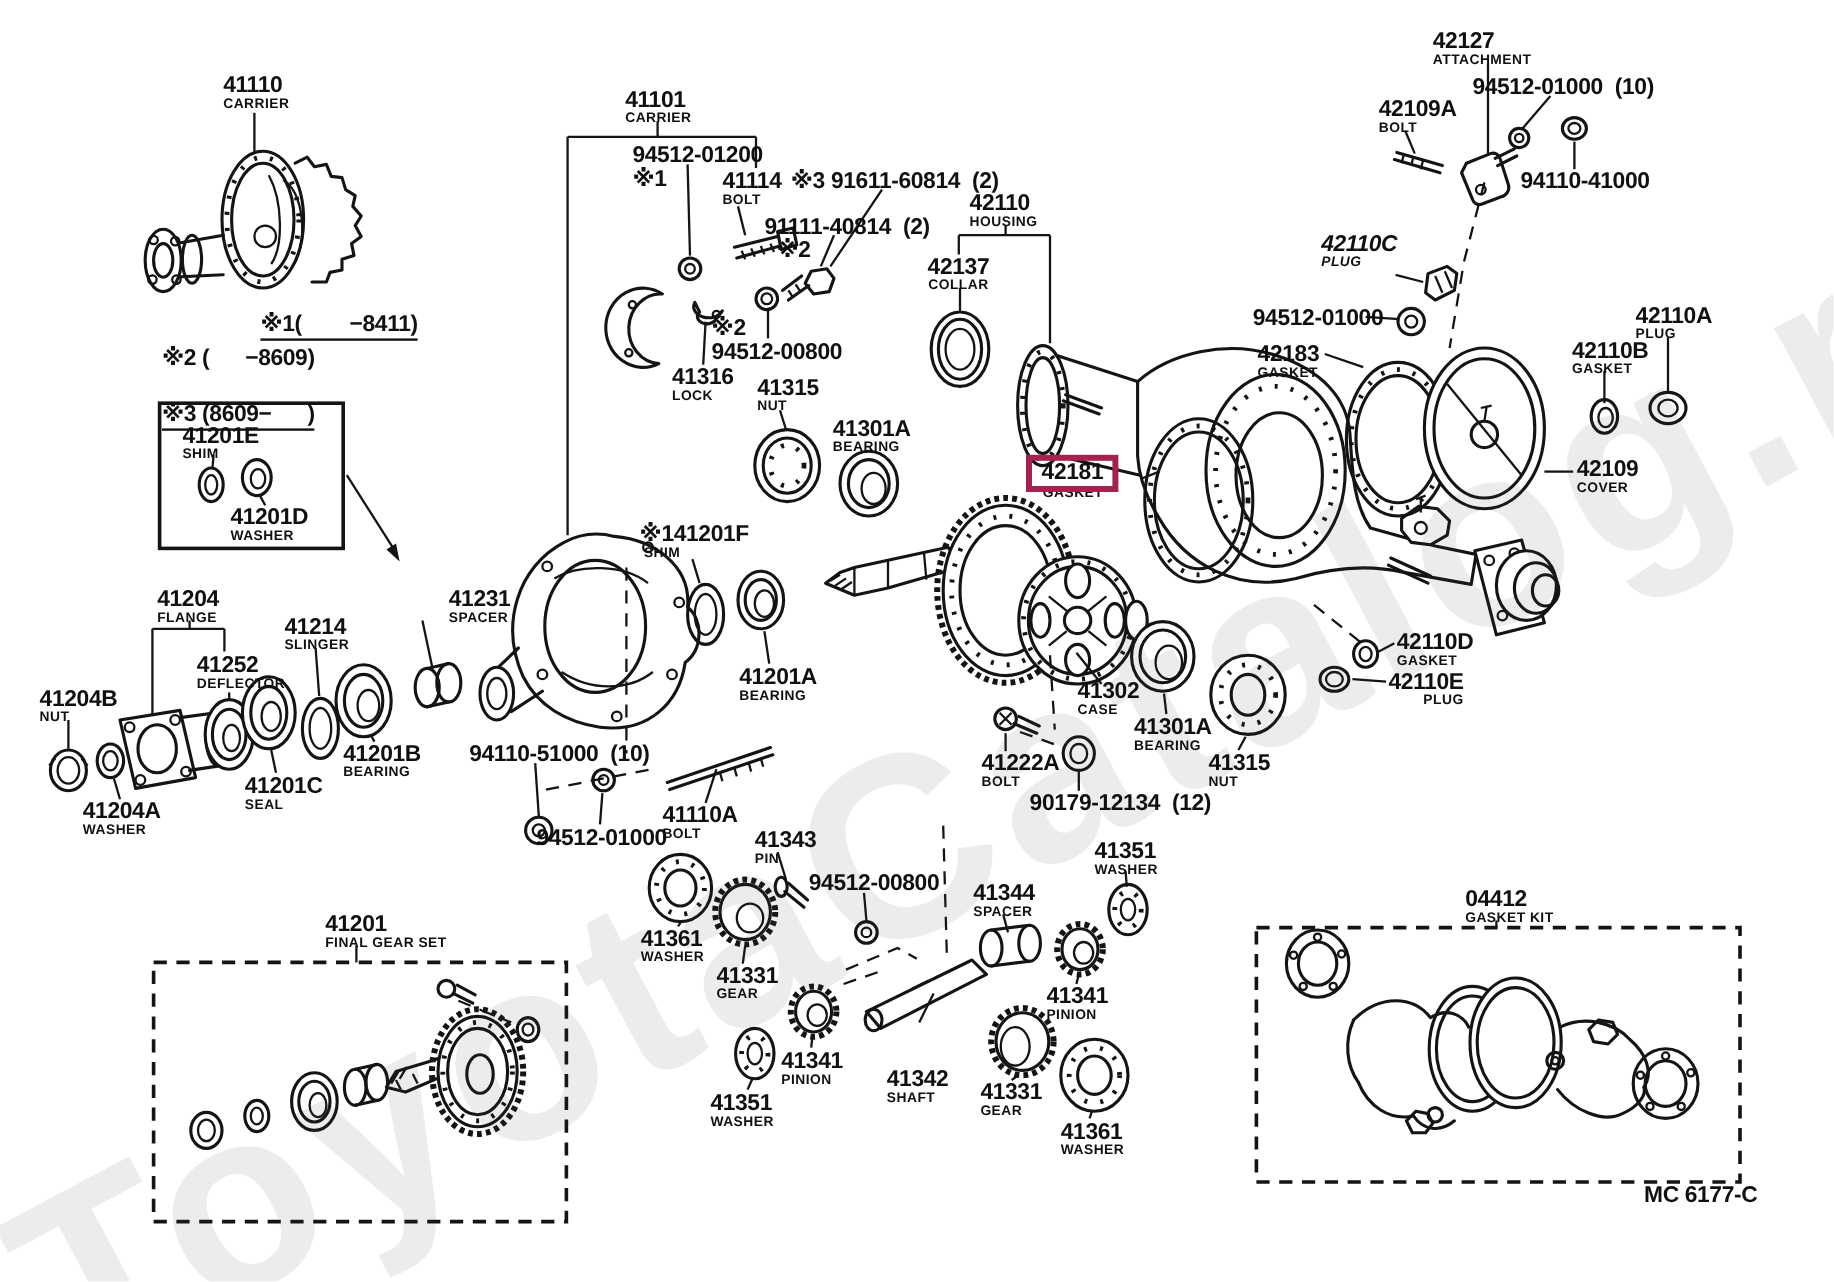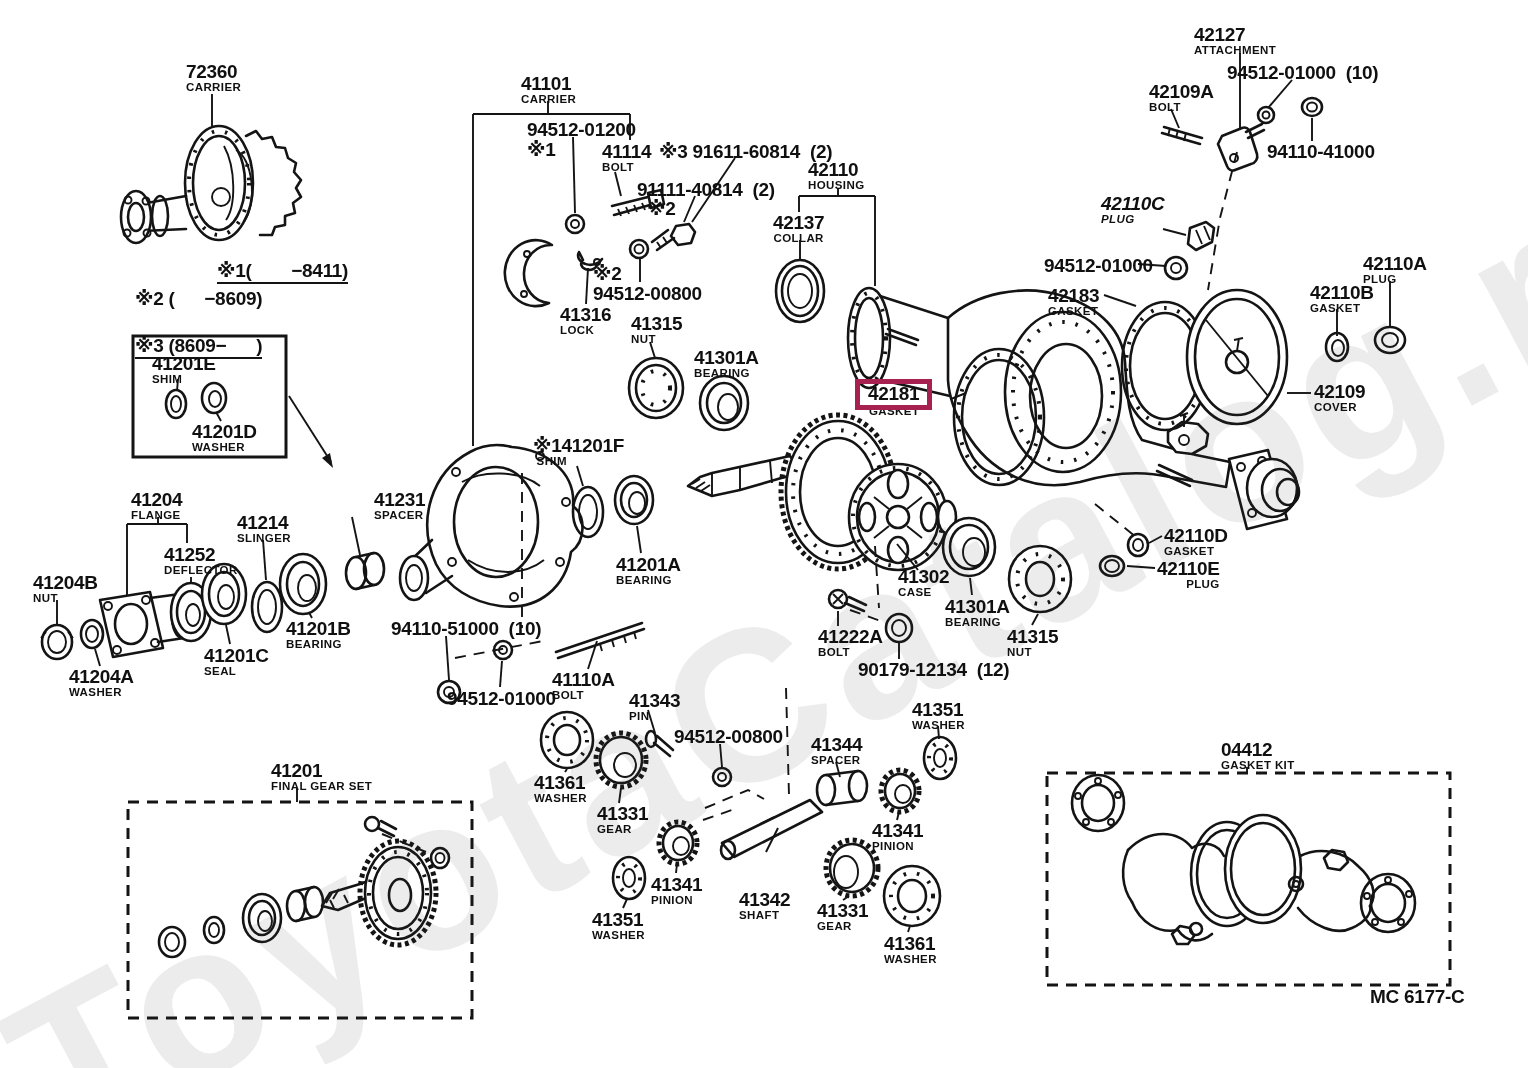--- a/index.html
+++ b/index.html
@@ -400,21 +400,21 @@
     <circle class="thin" cx="1375" cy="922" r="3"></circle>
         <circle class="thin" cx="1401" cy="922" r="3"></circle>
     <circle class="thin" cx="1409" cy="894" r="3"></circle>
   </g>
 
 </svg>
 
 <div id="watermark">ToyotaCatalog.ru</div>
 
 <div id="labels">
-      <div class="plabel" style="left: 186px; top: 62px;"><div class="lg">72360</div><div class="sm">CARRIER</div></div>
+      <div class="plabel" style="left: 186px; top: 62px;"><div class="lg">41110</div><div class="sm">CARRIER</div></div>
       <div class="plabel" style="left: 521px; top: 74px;"><div class="lg">41101</div><div class="sm">CARRIER</div></div>
       <div class="plabel" style="left: 527px; top: 120px;"><div class="lg">94512-01200</div><div class="lg">※1</div></div>
       <div class="plabel" style="left: 602px; top: 142px;"><div class="lg">41114</div><div class="sm">BOLT</div></div>
       <div class="plabel" style="left: 659px; top: 142px;"><div class="lg">※3 91611-60814  (2)</div></div>
       <div class="plabel" style="left: 637px; top: 180px;"><div class="lg">91111-40814  (2)</div></div>
       <div class="plabel" style="left: 647px; top: 199px;"><div class="lg">※2</div></div>
       <div class="plabel" style="left: 593px; top: 264px;"><div class="lg">※2</div><div class="lg">94512-00800</div></div>
       <div class="plabel" style="left: 808px; top: 160px;"><div class="lg">42110</div><div class="sm">HOUSING</div></div>
       <div class="plabel" style="left: 773px; top: 213px; text-align: center;"><div class="lg">42137</div><div class="sm">COLLAR</div></div>
       <div class="plabel" style="left: 1194px; top: 25px;"><div class="lg">42127</div><div class="sm">ATTACHMENT</div></div>

